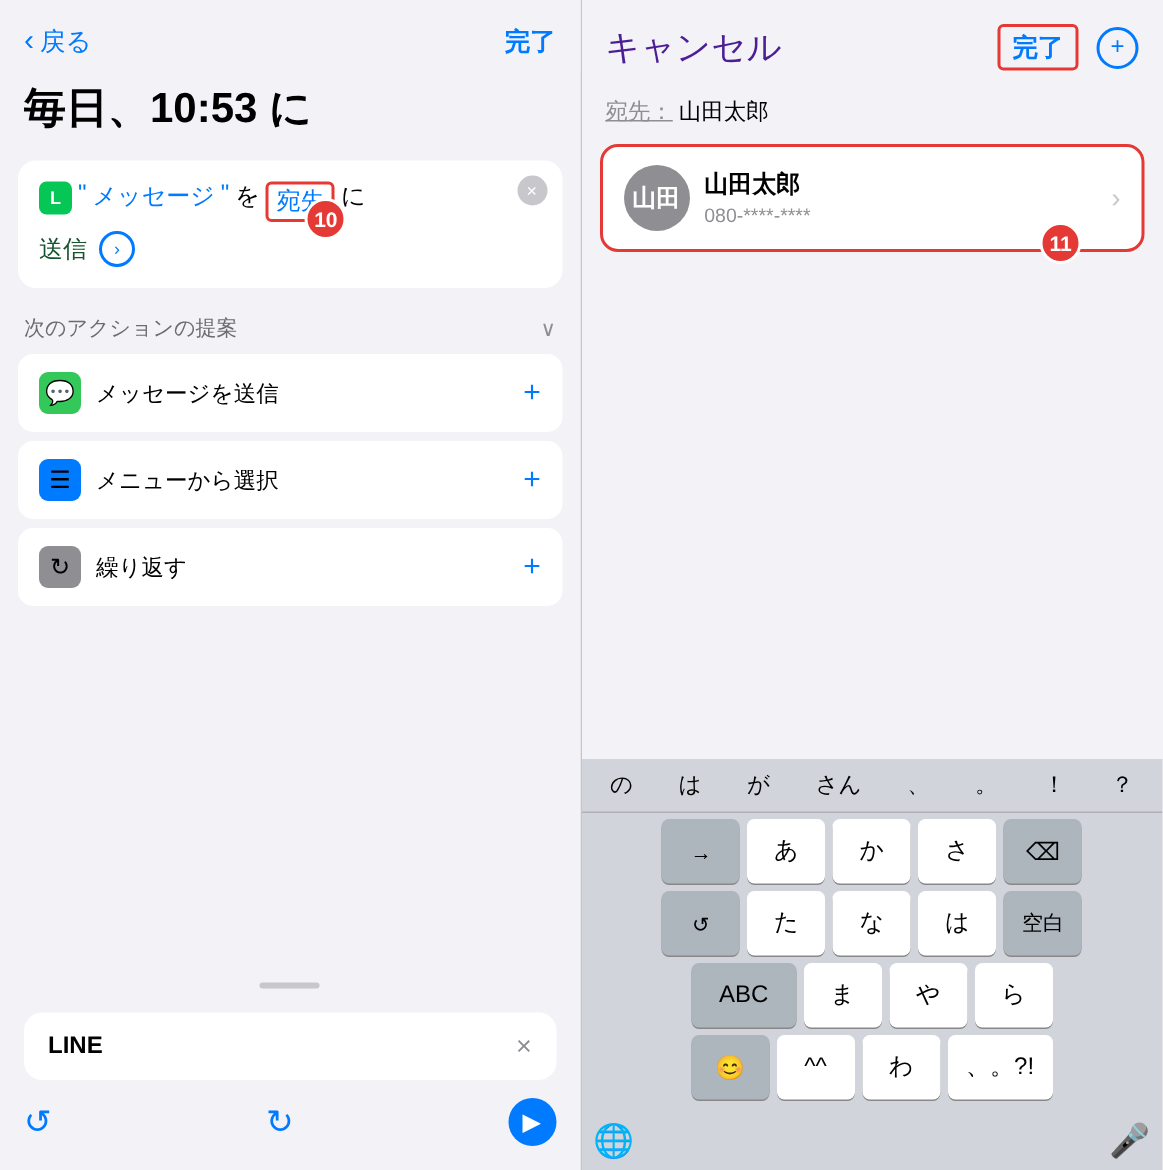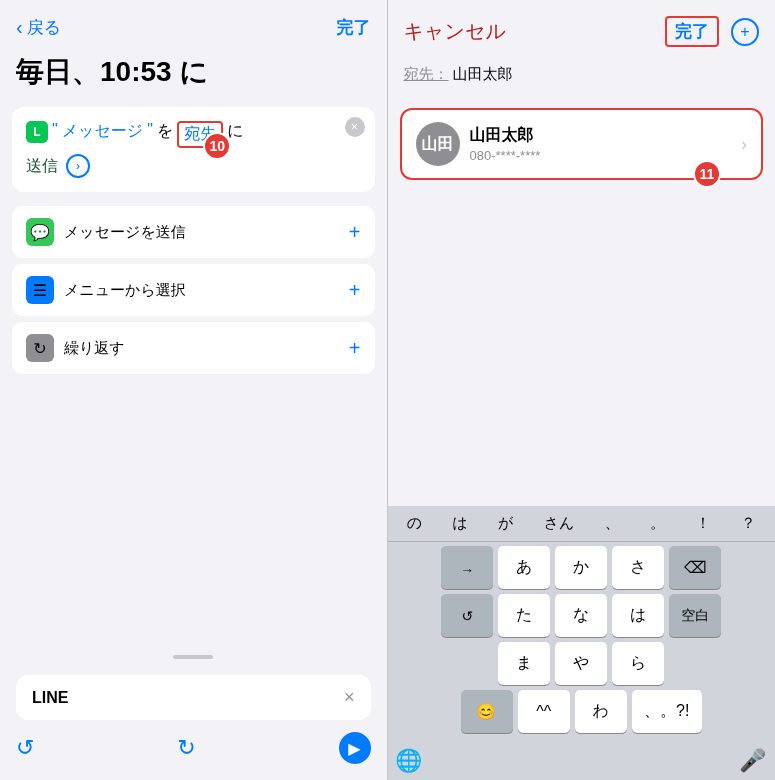--- a/index.html
+++ b/index.html
@@ -263,22 +263,22 @@
       flex-direction: column;
     }
 
     .right-nav {
       display: flex;
       justify-content: space-between;
       align-items: center;
       padding: 16px 16px 10px;
     }
     .nav-cancel {
-      color: #b91c1c;
-      font-size: 20px;
+      color: #4c1d95;
+      font-size: 23px;
     }
     .nav-done-right-wrapper {
       position: relative;
       display: flex;
       align-items: center;
       gap: 8px;
     }
     .nav-done-right {
       color: #007aff;
       font-size: 17px;
@@ -312,21 +312,21 @@
       color: #8e8e93;
       text-decoration: underline;
     }
     .recipient-name {
       color: #000;
       font-weight: 400;
     }
 
     .contact-card {
       background: #fff;
-      margin: 16px 12px;
+      margin: 4px 12px;
       border-radius: 12px;
       padding: 12px 14px;
       display: flex;
       align-items: center;
       border: 2px solid #e53935;
       position: relative;
     }
     .contact-avatar {
       width: 44px;
       height: 44px;
@@ -489,20 +489,24 @@
       </span>
       <span>に</span>
     </div>
     <div class="send-row">
       <span class="send-label">送信</span>
       <span class="send-circle">›</span>
     </div>
     <div class="card-close">×</div>
   </div>
 
+  <div class="suggestion-header">
+    <span>次のアクションの提案</span>
+    <span class="suggestion-chevron">∨</span>
+  </div>
 
   <div class="suggestion-item">
     <div class="suggestion-item-left">
       <div class="suggestion-icon icon-green">💬</div>
       <span class="suggestion-label">メッセージを送信</span>
     </div>
     <span class="suggestion-plus">+</span>
   </div>
 
   <div class="suggestion-item" style="margin-top:4px;">
@@ -587,20 +591,21 @@
 
       <div class="key-row">
         <div class="key key-dark key-undo">↺</div>
         <div class="key">た</div>
         <div class="key">な</div>
         <div class="key">は</div>
         <div class="key key-dark key-space">空白</div>
       </div>
 
       <div class="key-row">
+        <div class="key key-dark key-wide">ABC</div>
         <div class="key">ま</div>
         <div class="key">や</div>
         <div class="key">ら</div>
       </div>
 
       <div class="key-row">
         <div class="key key-dark">😊</div>
         <div class="key">^^</div>
         <div class="key">わ</div>
         <div class="key key-wide">、。?!</div>

